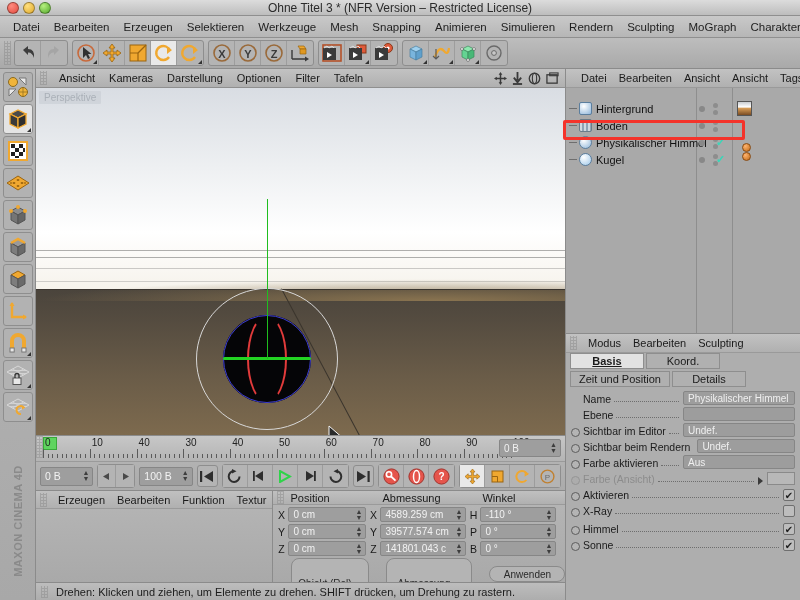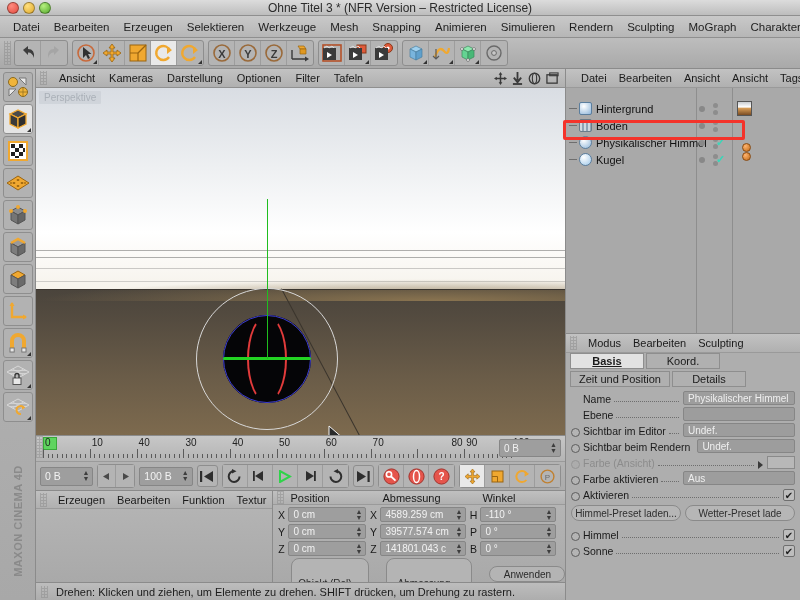--- a/index.html
+++ b/index.html
@@ -617,21 +617,21 @@
               <div class="tick-lbl" style="left: 140.4px;">30</div>
               <div class="tick maj" style="left: 187.2px;"></div>
               <div class="tick-lbl" style="left: 187.2px;">40</div>
               <div class="tick maj" style="left: 234px;"></div>
               <div class="tick-lbl" style="left: 234px;">50</div>
               <div class="tick maj" style="left: 280.8px;"></div>
               <div class="tick-lbl" style="left: 280.8px;">60</div>
               <div class="tick maj" style="left: 327.6px;"></div>
               <div class="tick-lbl" style="left: 327.6px;">70</div>
               <div class="tick maj" style="left: 374.4px;"></div>
-              <div class="tick-lbl" style="left: 374.4px; margin-left: 32px;">80</div>
+              <div class="tick-lbl" style="left: 374.4px;">80</div>
               <div class="tick maj" style="left: 421.2px;"></div>
               <div class="tick-lbl" style="left: 421.2px;">90</div>
               <div class="tick maj" style="left: 468px;"></div>
               <div class="tick-lbl" style="left: 468px;">100</div>
               <div class="tick min" style="left: 4.68px;"></div>
               <div class="tick min" style="left: 9.36px;"></div>
               <div class="tick min" style="left: 14.04px;"></div>
               <div class="tick min" style="left: 18.72px;"></div>
               <div class="tick min" style="left: 23.4px;"></div>
               <div class="tick min" style="left: 28.08px;"></div>
@@ -1013,43 +1013,45 @@
               <span class="am-lab">Sichtbar im Editor</span>
               <span class="dots-fill"></span>
               <div class="am-inp" style="width:112px">Undef.</div>
             </div>
             <div class="am-row">
               <span class="radio"></span>
               <span class="am-lab">Sichtbar beim Rendern</span>
               <span class="dots-fill"></span>
               <div class="am-inp" style="width:112px">Undef.</div>
             </div>
+            <div class="am-row">
+              <span class="radio"></span>
+              <span class="am-lab">Farbe aktivieren</span>
+              <span class="dots-fill"></span>
+              <div class="am-inp" style="width:112px">Aus</div>
+            </div>
             <div class="am-row am-disabled">
               <span class="radio"></span>
               <span class="am-lab">Farbe (Ansicht)</span>
               <span class="dots-fill"></span>
               <div class="tri"></div>
               <div class="swatch"></div>
             </div>
             <div class="am-row">
               <span class="radio"></span>
-              <span class="am-lab">Farbe aktivieren</span>
-              <span class="dots-fill"></span>
-              <div class="am-inp" style="width:112px">Aus</div>
-            </div>
-            <div class="am-row">
-              <span class="radio"></span>
               <span class="am-lab">Aktivieren</span>
               <span class="dots-fill"></span>
               <div class="am-chk">✔</div>
             </div>
-          </div>
-        <div style="display:flex; gap:4px; padding:4px 5px 2px 5px;" id="ampresets">
-            <div class="preset-btn">Himmel-Preset laden...</div>
-            <div class="preset-btn">Wetter-Preset lade</div>
+            <div class="am-row">
+              <span class="radio"></span>
+              <span class="am-lab">X-Ray</span>
+              <span class="dots-fill"></span>
+              <div class="am-chk"></div>
+            </div>
           </div>
         <div class="am-rows" id="amsky">
             <div class="am-row">
               <span class="radio"></span>
               <span class="am-lab">Himmel</span>
               <span class="dots-fill"></span>
               <div class="am-chk">✔</div>
             </div>
             <div class="am-row">
               <span class="radio"></span>

